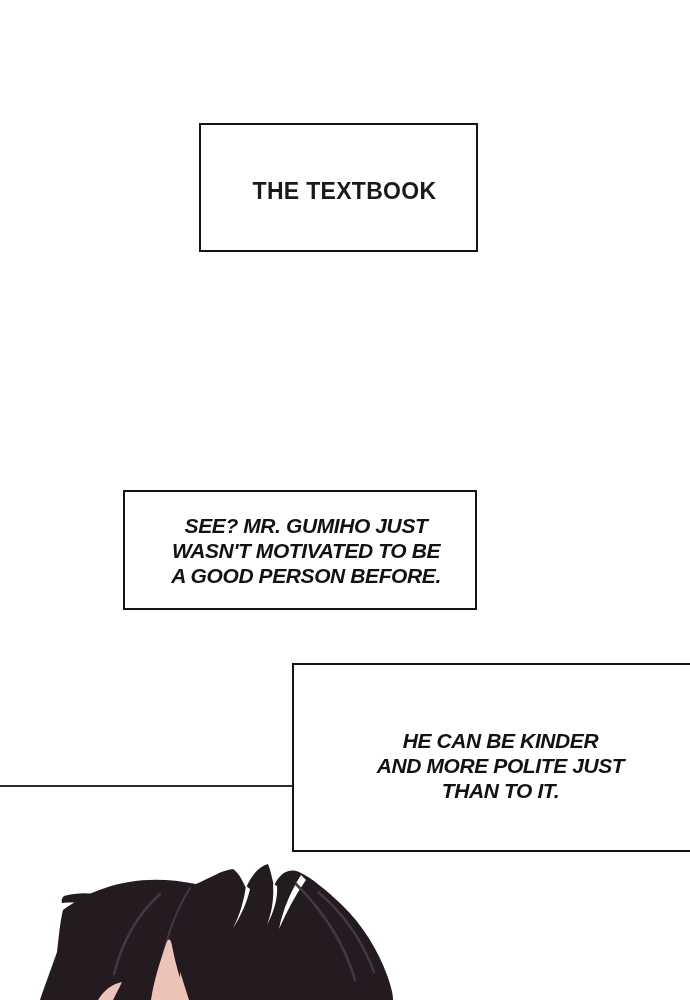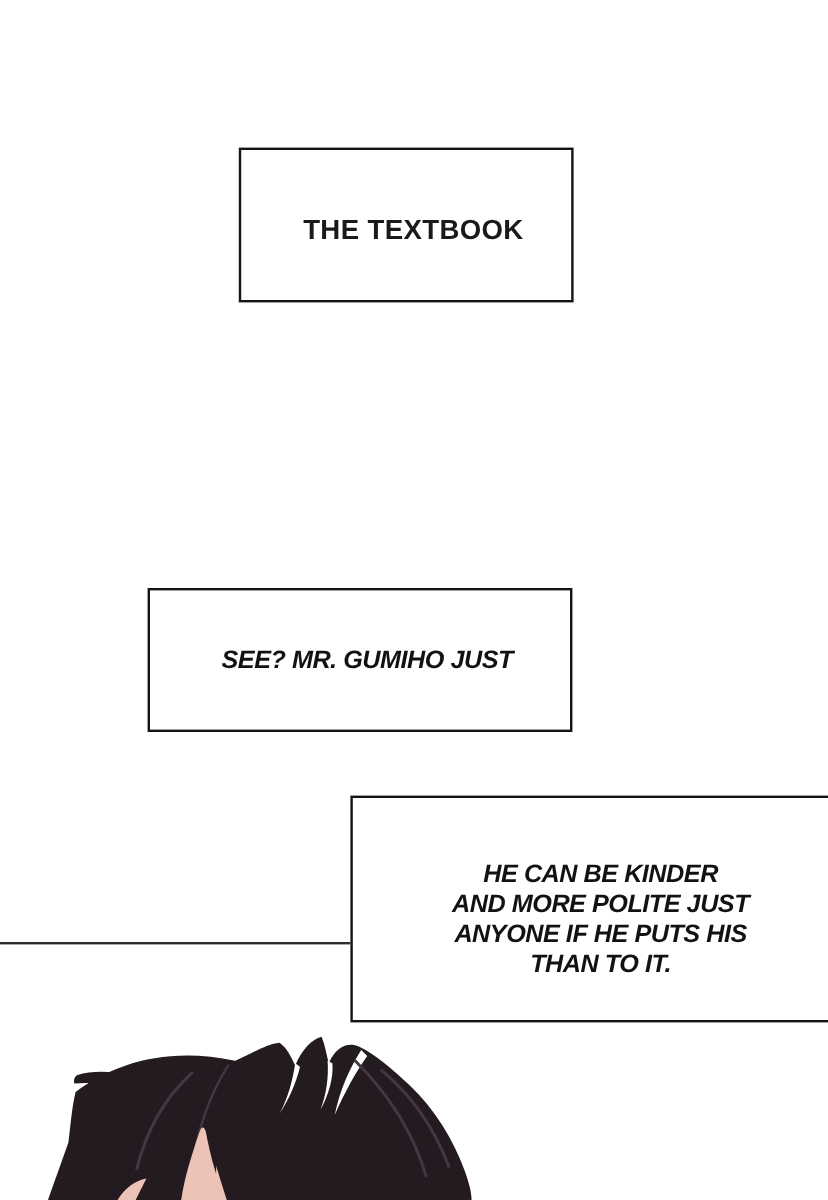--- a/index.html
+++ b/index.html
@@ -88,26 +88,27 @@
 <div id="canvas">
 
   <div class="divider"></div>
 
   <div class="text-box" id="caption-box">
     <span class="line">THE TEXTBOOK</span>
   </div>
 
   <div class="text-box speech" id="speech-box-1">
     <span class="line">SEE? MR. GUMIHO JUST</span>
+    <span class="line">WASN'T MOTIVATED TO BE</span>
+    <span class="line">A GOOD PERSON BEFORE.</span>
   </div>
 
   <div class="text-box speech" id="speech-box-2">
     <span class="line">HE CAN BE KINDER</span>
     <span class="line">AND MORE POLITE JUST</span>
-    <span class="line">ANYONE IF HE PUTS HIS</span>
     <span class="line">THAN TO IT.</span>
   </div>
 
   <svg id="hair-art" viewBox="0 840 690 160" xmlns="http://www.w3.org/2000/svg">
 
     <path fill="#241b21" d="
       M 63 910
       C 95 886 140 872 196 884
       C 210 878 222 870 233 869
       C 240 874 243 882 246 888

